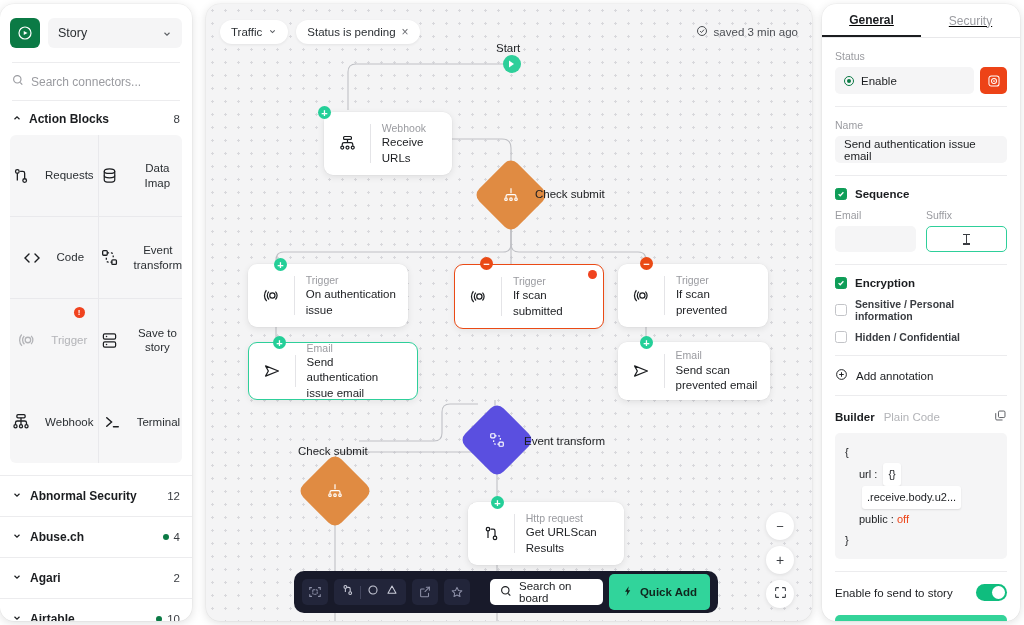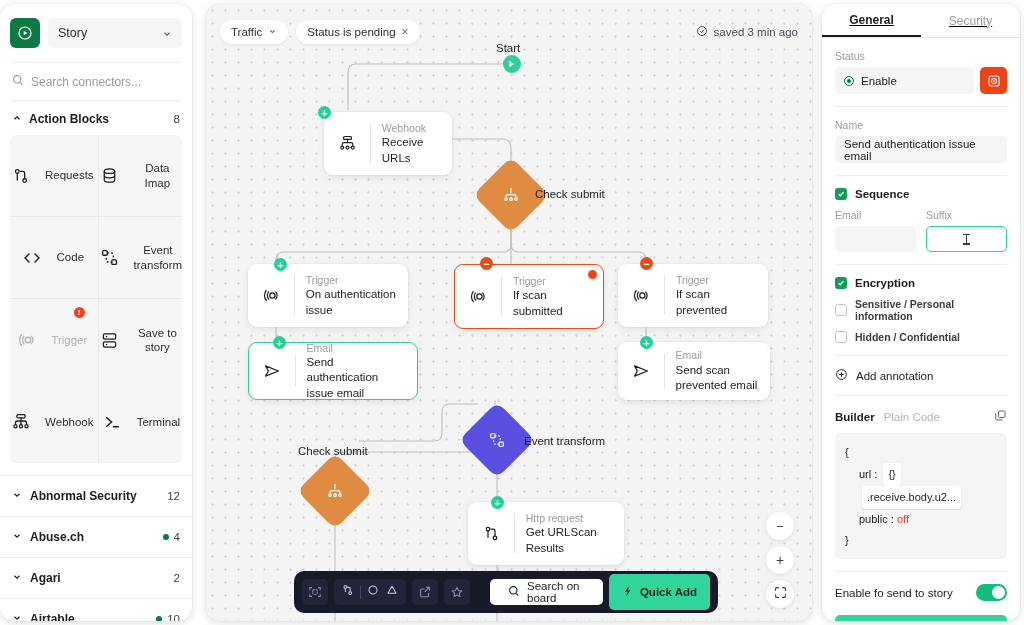--- a/index.html
+++ b/index.html
@@ -137,21 +137,21 @@
   .bottombar {
     position:absolute; left: 88px; bottom: 8px; width: 424px; height: 42px;
     background:#181a2a; border-radius: 10px; display:flex; align-items:center;
     padding: 0 8px; gap: 6px; z-index: 8;
   }
   .bb-btn { width:26px; height:26px; border-radius:5px; background:#22253a;
     display:flex; align-items:center; justify-content:center; color:#8c8fa6; }
   .bb-group { display:flex; align-items:center; gap:5px; height:26px; border-radius:5px;
     background:#22253a; padding: 0 7px; color:#c9cbd8; }
   .bb-search { margin-left: 14px; flex:1; height:26px; background:#ffffff; border-radius:5px;
-    display:flex; align-items:center; gap:7px; padding: 0 18px; font-size:11.5px; color:#1b1d20; }
+    display:flex; align-items:center; gap:7px; padding: 0 10px; font-size:11.5px; color:#1b1d20; }
   .bb-quick { height:36px; background:#31d49b; border-radius:5px; display:flex;
     align-items:center; gap:6px; padding: 0 13px; font-size:11.5px; color:#10251d; font-weight:bold; }
 
   
   .panel {
     position:absolute; left: 822px; top: 4px; width: 198px; height: 617px;
     background:#ffffff; border-radius: 14px; overflow:hidden;
     box-shadow: 0 2px 10px rgba(0,0,0,0.13), 0 0 0 0.5px rgba(0,0,0,0.05);
   }
   .tabs { display:flex; height: 34px; border-bottom:1px solid #e8e8ea;text-decoration:underline; }

